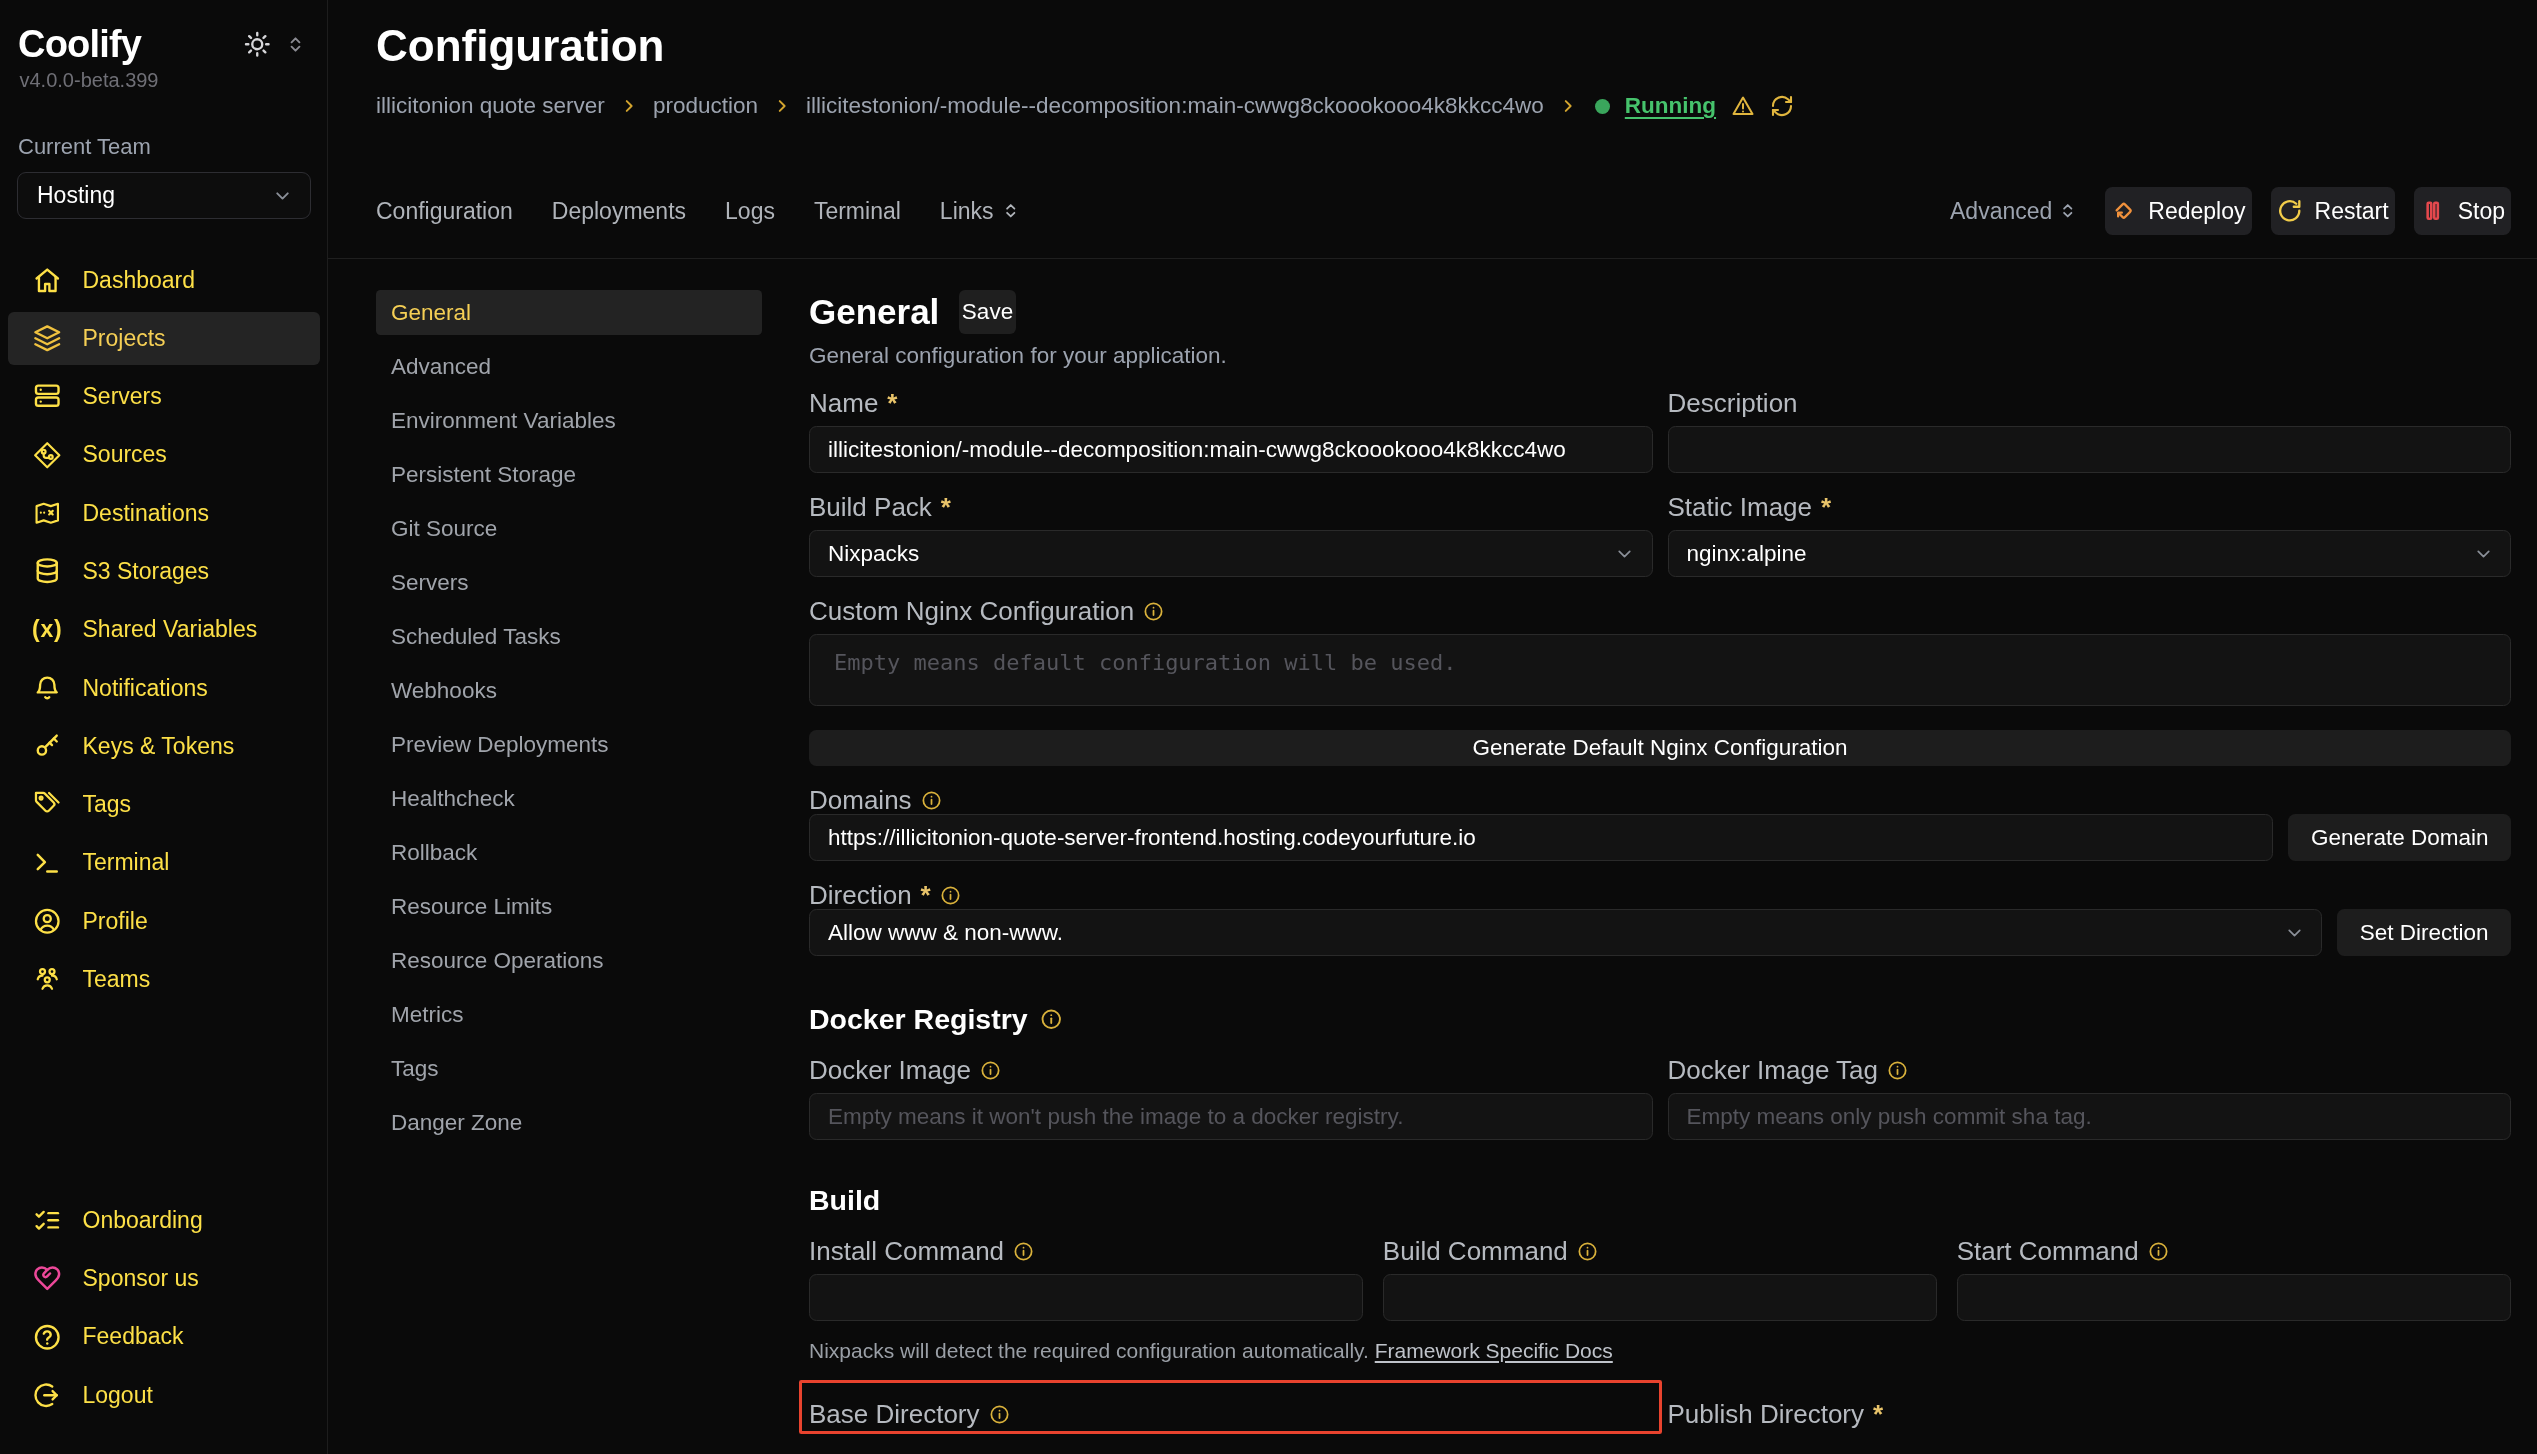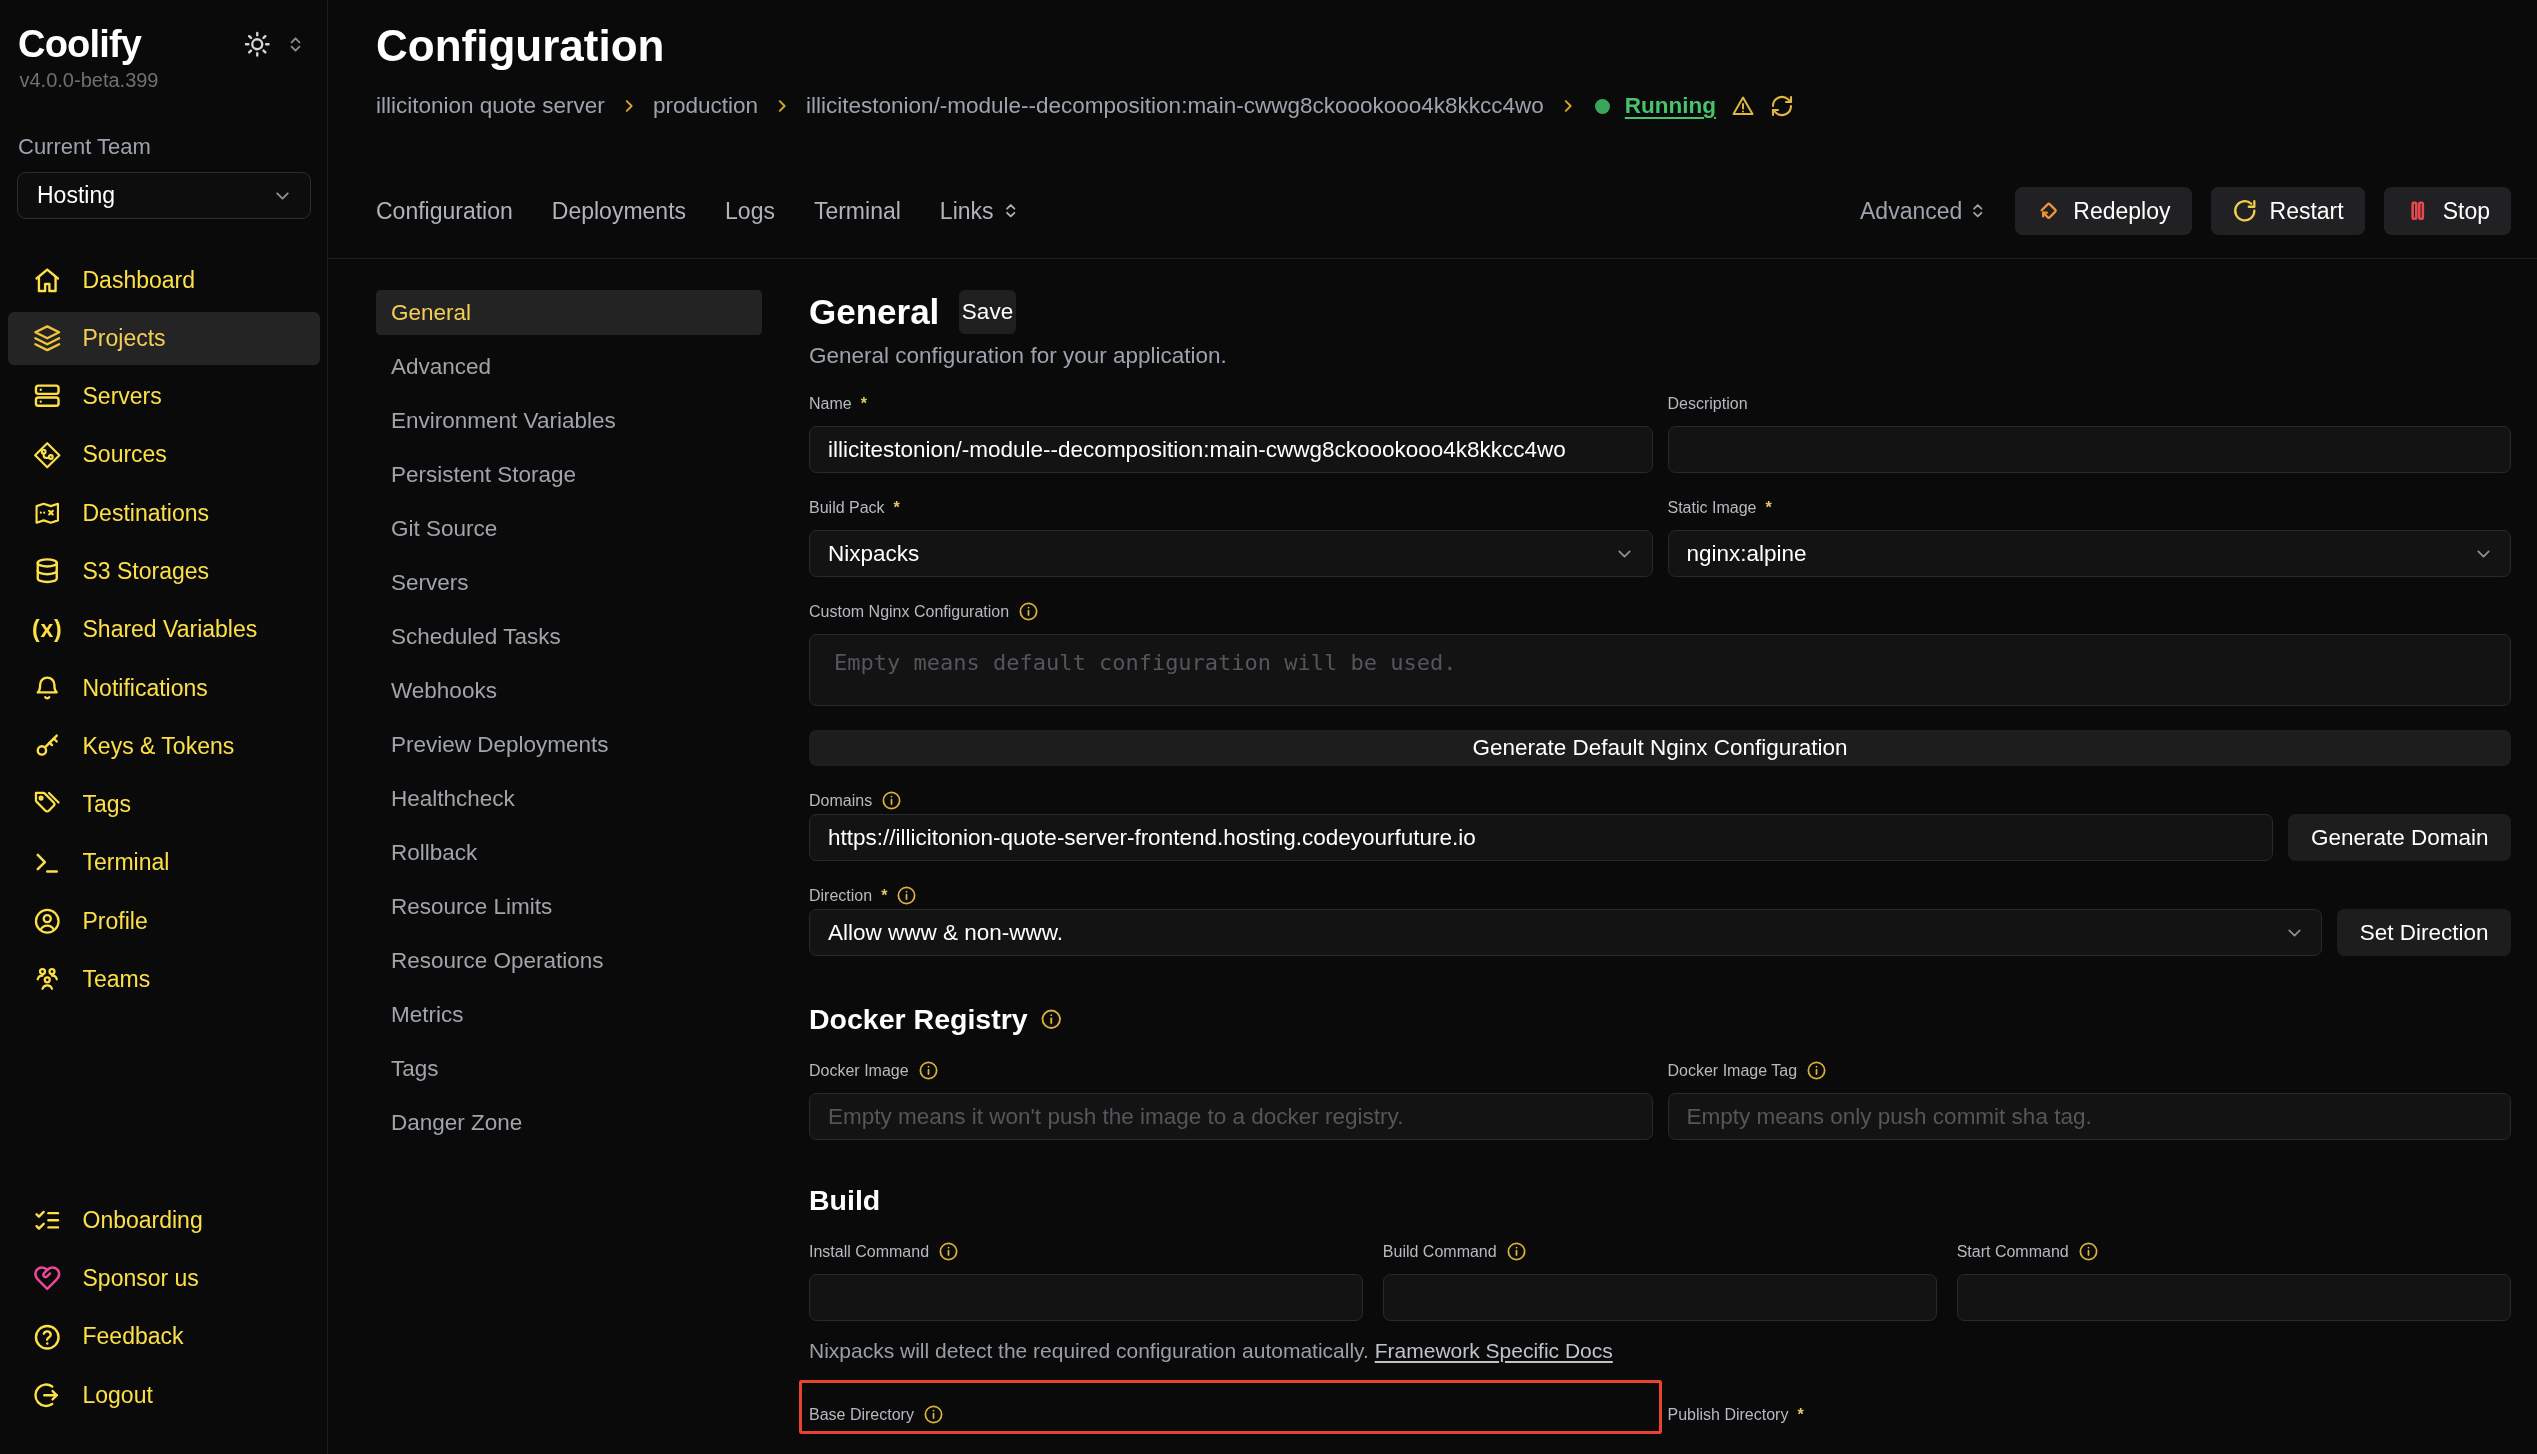--- a/index.html
+++ b/index.html
@@ -39,39 +39,39 @@
   .status-dot{width:15px;height:15px;border-radius:50%;background:#3aa65c;margin-left:3px;}
   .status-link{color:#46c36c;font-weight:700;text-decoration:underline;text-underline-offset:3.8px;}
   .bc-ic{color:#e1b63e;display:flex;align-items:center;}
 
   .tabbar{margin-top:66px;display:flex;align-items:center;padding:0 27px 22.5px 48px;border-bottom:1.5px solid #1f1f1f;}
   .tabs{display:flex;align-items:center;gap:39px;}
   .tab{font-size:23px;color:#b0b4ba;cursor:pointer;display:flex;align-items:center;gap:7.5px;white-space:nowrap;}
   .right-actions{margin-left:auto;display:flex;align-items:center;gap:19.5px;}
   .adv{display:flex;align-items:center;gap:6px;font-size:23px;color:#9ca3af;cursor:pointer;margin-right:7.5px;}
   .act-btn{height:48px;background:#212124;border:none;border-radius:7.5px;color:#fff;font-size:23px;
-           font-family:inherit;display:flex;align-items:center;gap:12px;padding:0 21px;cursor:pointer;}
+           font-family:inherit;display:flex;align-items:center;gap:12px;padding:0 6px;cursor:pointer;}
 
   .content{flex:1;display:flex;padding:31.5px 27px 0 48px;gap:47px;min-height:0;}
   .subnav{width:386px;flex-shrink:0;display:flex;flex-direction:column;}
   .subnav-item{height:45px;margin-bottom:9px;border-radius:4.5px;display:flex;align-items:center;
                padding-left:15px;font-size:22.5px;color:#a0a4ab;cursor:pointer;white-space:nowrap;}
   .subnav-item.active{background:#232323;color:#f5cf55;}
 
   .form-col{flex:1;min-width:0;}
   .section-head{display:flex;align-items:center;gap:19.5px;height:44px;}
   .h-general{font-size:35px;font-weight:800;}
   .save-btn{height:44px;background:#1f1f1f;border:none;border-radius:6px;color:#fff;font-size:22.5px;
             font-family:inherit;padding:0 3px;cursor:pointer;}
   .section-sub{margin-top:9px;font-size:22.5px;color:#9ca3af;}
 
   .grid2{display:grid;grid-template-columns:1fr 1fr;column-gap:15px;}
   .grid3{display:grid;grid-template-columns:1fr 1fr 1fr;column-gap:19.5px;}
   .frow{margin-top:21px;}
-  .flabel{display:flex;align-items:center;gap:9px;height:27px;font-size:16px;color:#b6bac0;white-space:nowrap;}
+  .flabel{display:flex;align-items:center;gap:9px;height:27px;font-size:26px;color:#b6bac0;white-space:nowrap;}
   .req{color:#e9c46a;font-weight:700;}
   .info-ic{color:#d9b13b;display:flex;align-items:center;}
   .tinput{margin-top:9px;width:100%;height:47px;background:#131313;border:1.5px solid #2a2a2a;border-radius:7.5px;
           color:#fff;font-size:22.5px;font-family:inherit;padding:0 18px;outline:none;}
   .tinput::placeholder,.tarea::placeholder{color:#55555c;}
   .dselect{margin-top:9px;width:100%;height:47px;background:#131313;border:1.5px solid #2a2a2a;border-radius:7.5px;
           display:flex;align-items:center;justify-content:space-between;padding:0 16.5px 0 18px;font-size:22.5px;cursor:pointer;}
   .dsel-chev{color:#8a8f98;}
   .tarea{margin-top:9px;width:100%;height:72px;background:#131313;border:1.5px solid #2a2a2a;border-radius:7.5px;
          color:#ddd;font-family:"DejaVu Sans Mono",monospace;font-size:22px;padding:15px 24px;resize:none;outline:none;}

